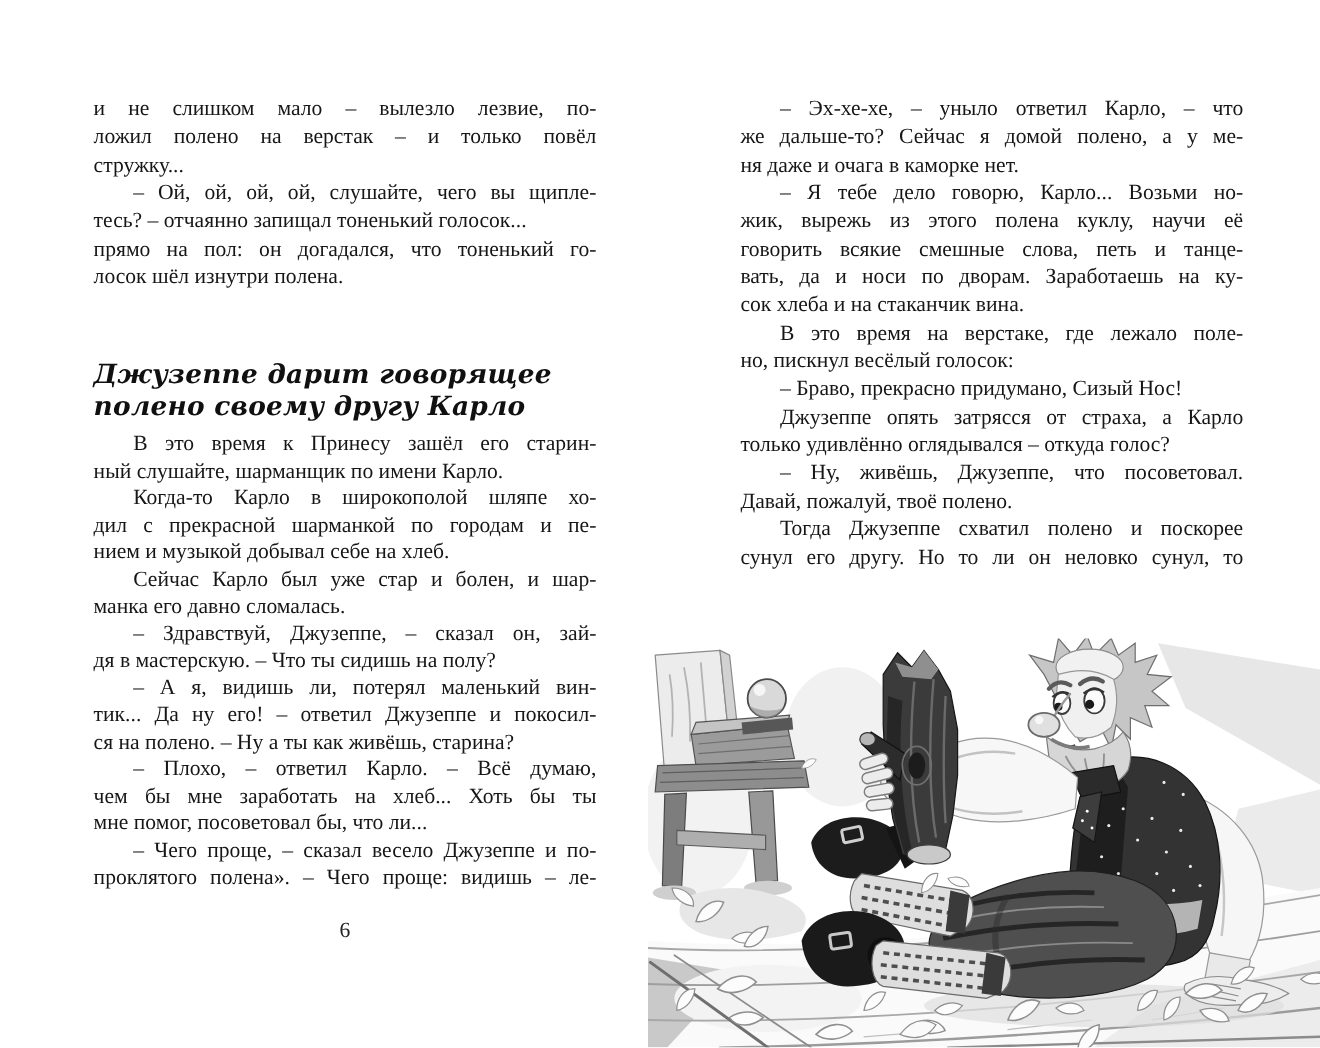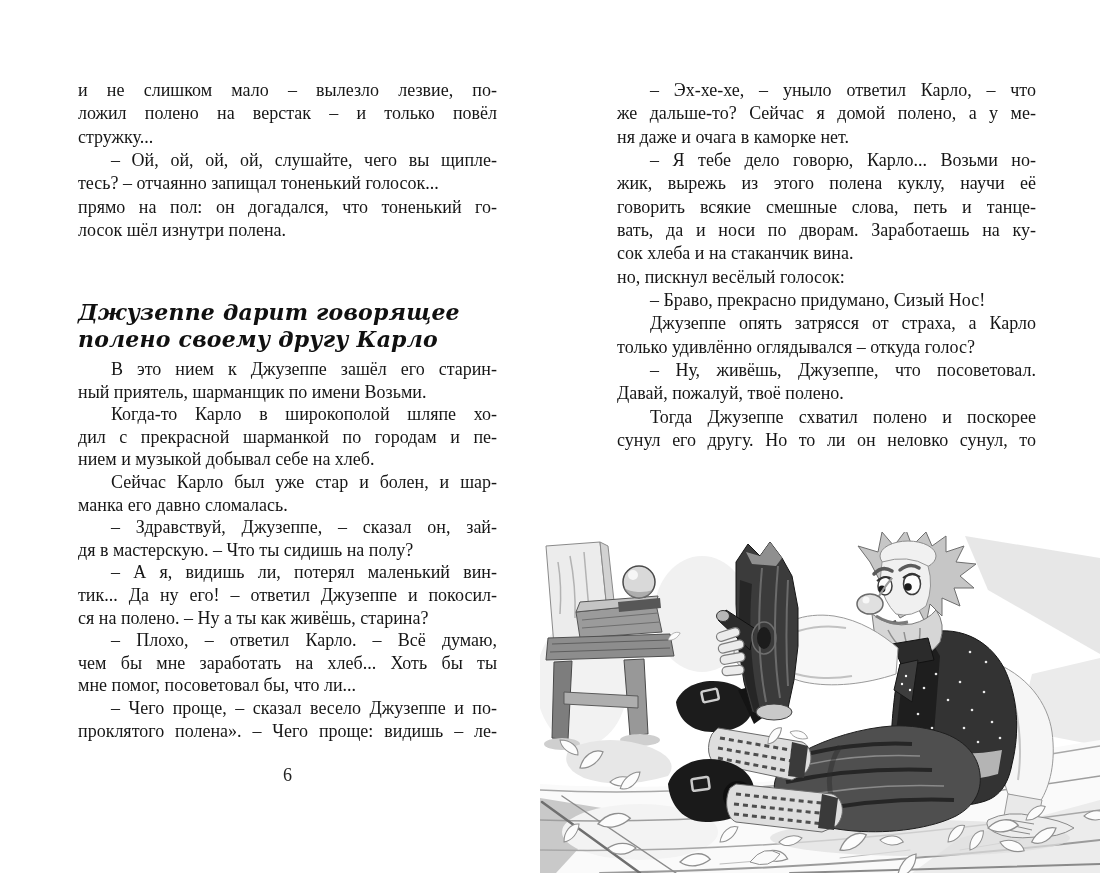--- a/index.html
+++ b/index.html
@@ -44,22 +44,22 @@
     </div>
   </div>
 
 <div class="heading">
     <div>Джузеппе дарит говорящее</div>
     <div>полено своему другу Карло</div>
   </div>
 
 <div class="col" id="left-bottom">
     <div class="para">
-      <div class="line ind">В это нием к Джузеппе зашёл его старин-</div>
-      <div class="line last">ный приятель, шарманщик по имени Возьми.</div>
+      <div class="line ind">В это время к Принесу зашёл его старин-</div>
+      <div class="line last">ный слушайте, шарманщик по имени Карло.</div>
     </div>
     <div class="para">
       <div class="line ind">Когда-то Карло в широкополой шляпе хо-</div>
       <div class="line">дил с прекрасной шарманкой по городам и пе-</div>
       <div class="line last">нием и музыкой добывал себе на хлеб.</div>
     </div>
     <div class="para">
       <div class="line ind">Сейчас Карло был уже стар и болен, и шар-</div>
       <div class="line last">манка его давно сломалась.</div>
     </div>
@@ -92,20 +92,21 @@
       <div class="line last">ня даже и очага в каморке нет.</div>
     </div>
     <div class="para">
       <div class="line ind">– Я тебе дело говорю, Карло... Возьми но-</div>
       <div class="line">жик, вырежь из этого полена куклу, научи её</div>
       <div class="line">говорить всякие смешные слова, петь и танце-</div>
       <div class="line">вать, да и носи по дворам. Заработаешь на ку-</div>
       <div class="line last">сок хлеба и на стаканчик вина.</div>
     </div>
     <div class="para">
+      <div class="line ind">В это время на верстаке, где лежало поле-</div>
       <div class="line last">но, пискнул весёлый голосок:</div>
     </div>
     <div class="para">
       <div class="line ind last">– Браво, прекрасно придумано, Сизый Нос!</div>
     </div>
     <div class="para">
       <div class="line ind">Джузеппе опять затрясся от страха, а Карло</div>
       <div class="line last">только удивлённо оглядывался – откуда голос?</div>
     </div>
     <div class="para">

